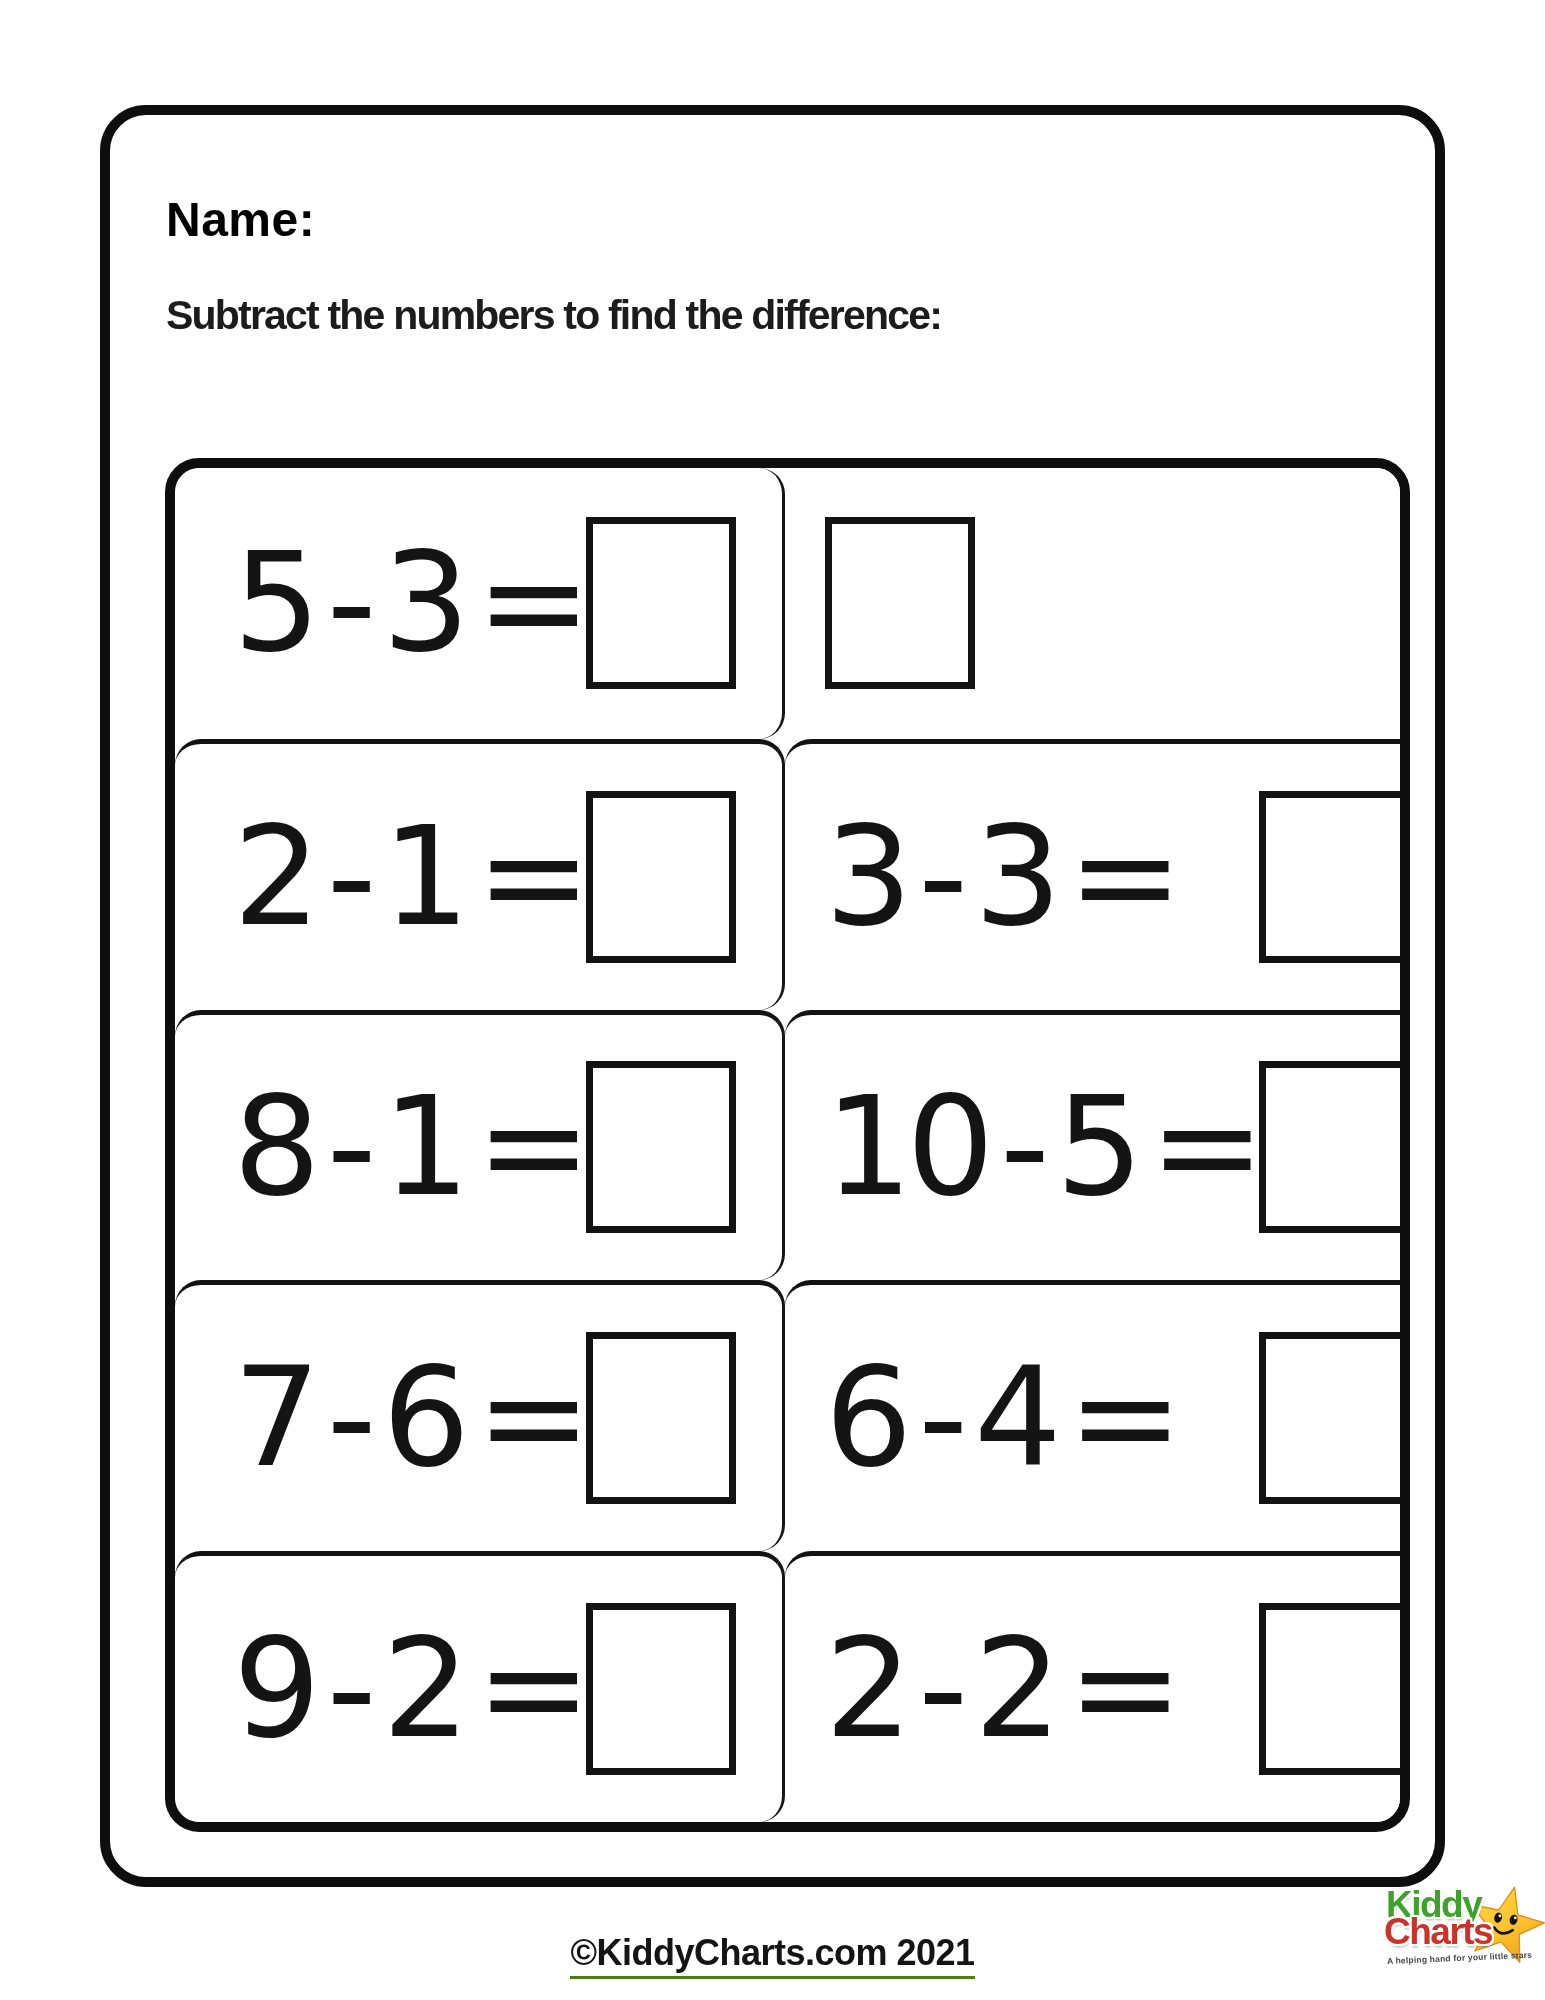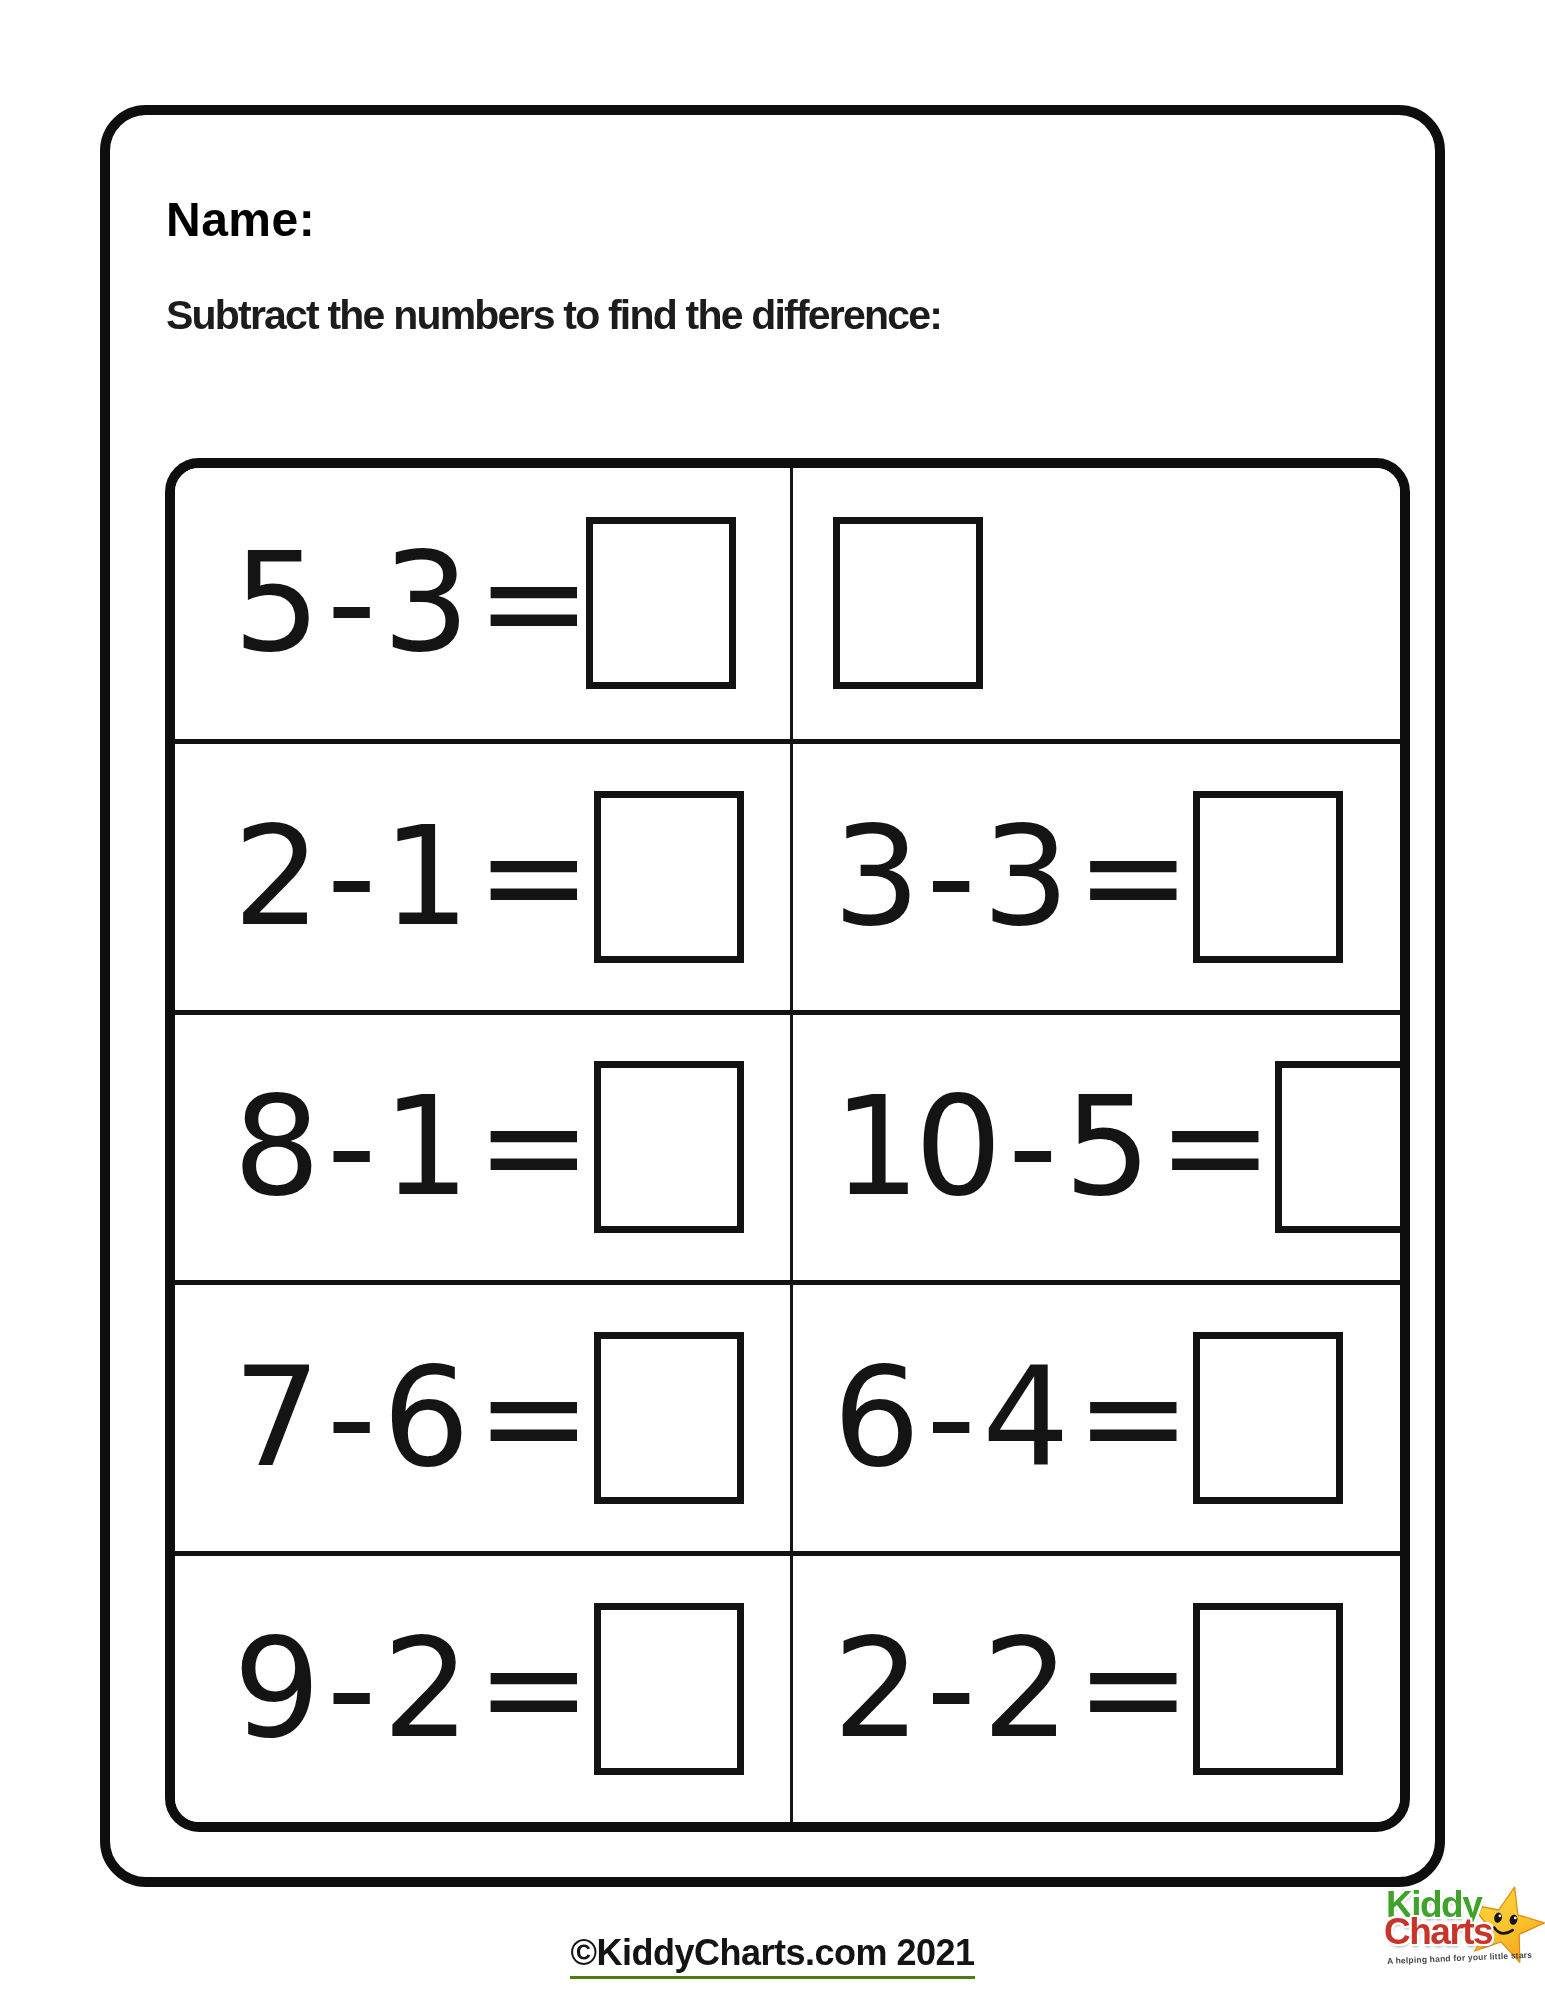--- a/index.html
+++ b/index.html
@@ -39,26 +39,26 @@
     box-sizing:border-box;
     border:10px solid #0e0e0e;
     border-radius:34px;
     display:grid;
     grid-template-columns:1fr 1fr;
     grid-template-rows:repeat(5, 1fr);
     overflow:hidden;
     background:#ffffff;
   }
   .cell {
-    display:flex; align-items:center; 
-    box-sizing:border-box; background:#ffffff;
+    display:flex; align-items:center; justify-content:space-between;
+    box-sizing:border-box; background:#ffffff;border-radius:26px;
   }
   .cell.col-l { border-right:3px solid #161616; padding:0 46px 0 58px; }
   .cell.col-r { padding:0 28px 0 40px; }
-  .cell.row-n { border-top:5px solid #121212;gap:8px; }
+  .cell.row-n { border-top:5px solid #121212; }
 
   .equation {
     font-family:"DejaVu Sans", sans-serif;
     font-size:138px; font-weight:400; color:#141414;
     letter-spacing:-6px; word-spacing:-26px;
     white-space:nowrap; line-height:1;
   }
   .answer-box {
     width:150px; height:172px;
     border:7px solid #131313;

